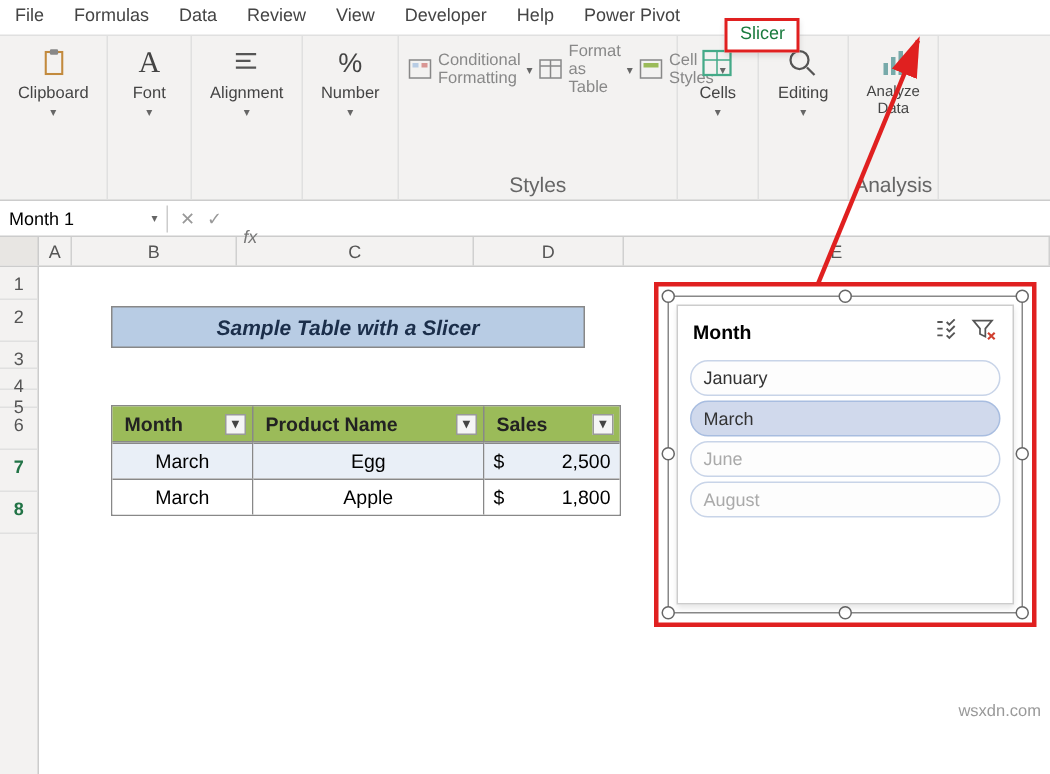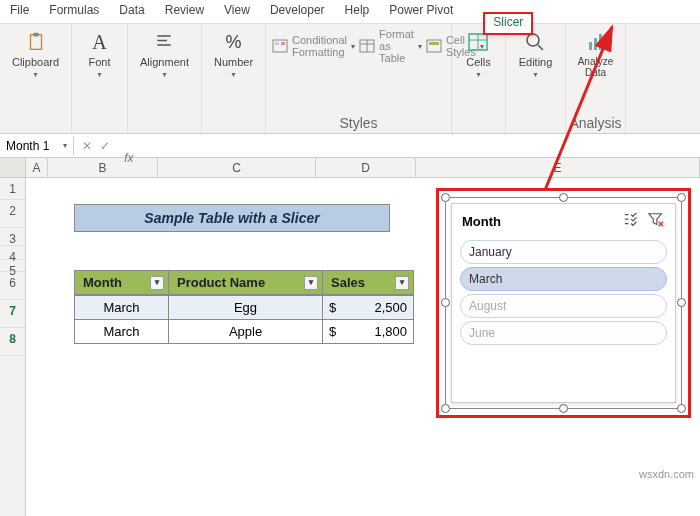--- a/index.html
+++ b/index.html
@@ -16,21 +16,21 @@
 .group-label { font-size: 14px; color: #666; text-align: left; padding: 1px 0; }
 .big-btn { display: flex; flex-direction: column; align-items: center; gap: 2px; font-size: 11px; color: #444; padding: 2px; }
 .big-btn .ico { width: 24px; height: 24px; display: flex; align-items: center; justify-content: center; }
 .chev { font-size: 8px; color: #666; }
 .styles-col { display: flex; flex-direction: row; gap: 4px; font-size: 11px; color: #888; }
 .style-row { display: flex; align-items: center; gap: 4px; }
 .style-row .s-ico { width: 16px; height: 14px; }
 
 
 .fbar { display: flex; align-items: center; height: 24px; border-bottom: 1px solid #ccc; background: #fff; font-size: 12px; }
-.name-box { width: 74px; padding: 2px 6px; border-right: 1px solid #ccc; display: flex; justify-content: space-between; align-items: center; }
+.name-box { width: 112px; padding: 2px 6px; border-right: 1px solid #ccc; display: flex; justify-content: space-between; align-items: center; }
 .fb-btns { display: flex; gap: 8px; padding: 0 8px; color: #999; }
 .fx { font-style: italic; font-size: 12px; color: #777; padding: 0 6px; margin-top: 24px; }
 
 
 .col-hdrs { display: flex; height: 20px; background: #f3f2f1; border-bottom: 1px solid #ccc; font-size: 12px; }
 .row-hdr-spacer { width: 26px; border-right: 1px solid #ccc; background: #e8e6e3; }
 .ch { border-right: 1px solid #d0d0d0; text-align: center; line-height: 20px; color: #555; }
 
 
 .sheet { display: flex; position: relative; height: 338px; background: #fff; }
@@ -296,22 +296,22 @@
           </span>
           <span>
             <svg viewBox="0 0 20 18">
                 <path d="M2 2h14l-5 6v6l-4-2V8z" fill="none" stroke="#555" stroke-width="1.3"></path>
                 <path d="M13 11l5 5M18 11l-5 5" stroke="#d04030" stroke-width="1.6"></path>
               </svg>
           </span>
         </div>
         <div class="sl-item">January</div>
         <div class="sl-item sel">March</div>
+        <div class="sl-item off">June</div>
         <div class="sl-item off">August</div>
-        <div class="sl-item off">June</div>
       </div>
     </div>
 
     <div class="watermark">wsxdn.com</div>
   </div>
 </div>
 
 <svg class="arrow-svg" style="left:0;top:0" width="700" height="260">
   <defs>
       <marker id="ah" markerWidth="10" markerHeight="10" refX="8" refY="3" orient="auto">

